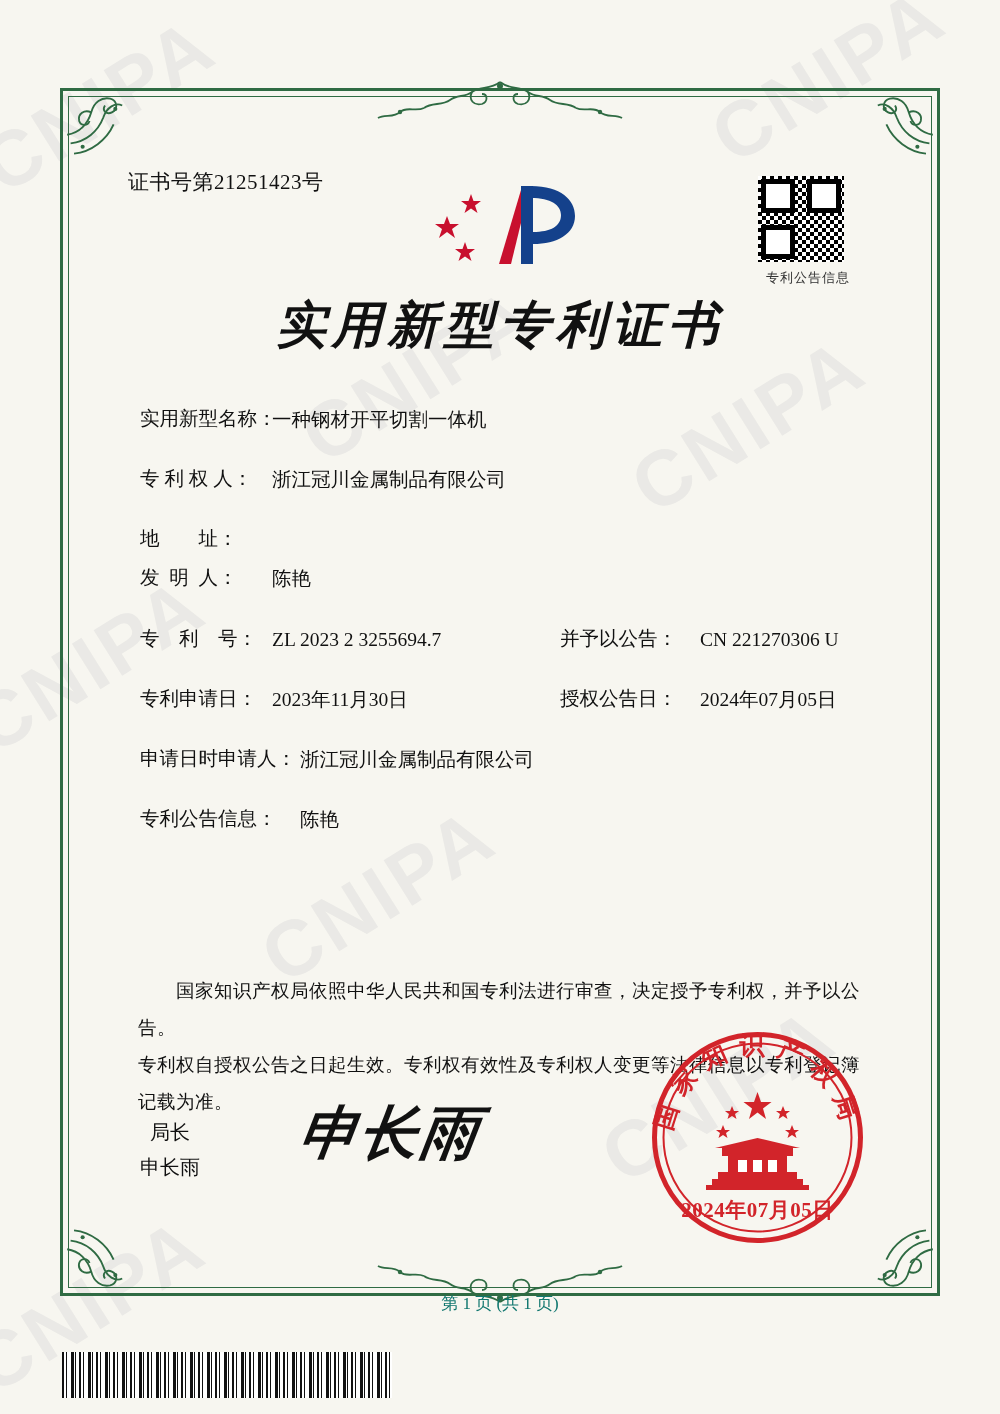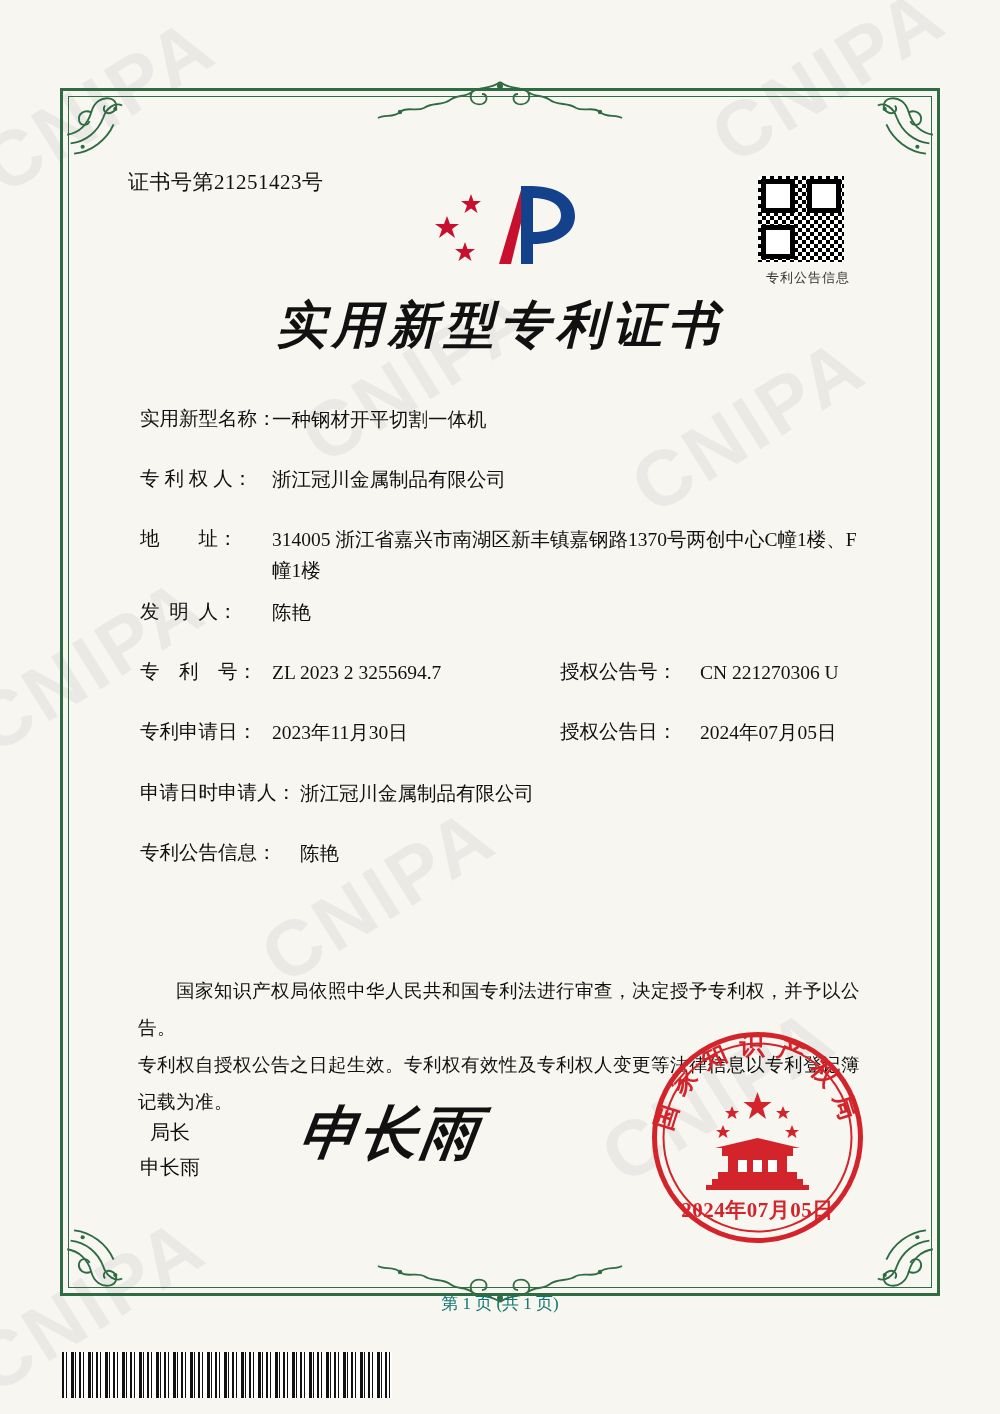--- a/index.html
+++ b/index.html
@@ -368,35 +368,34 @@
     <div class="val">一种钢材开平切割一体机</div>
   </div>
 
   <div class="row">
     <div class="lbl">专 利 权 人：</div>
     <div class="val">浙江冠川金属制品有限公司</div>
   </div>
 
   <div class="row tight">
     <div class="lbl">地        址：</div>
-    <div class="val">314005 浙江省嘉兴市南湖区新丰镇嘉钢路1370号两创中心C幢1楼、F幢1楼</div>
   </div>
 
   <div class="row">
     <div class="lbl">发  明  人：</div>
     <div class="val">陈艳</div>
   </div>
 
   <div class="row two-col">
     <div class="col left">
       <div class="lbl">专    利    号：</div>
       <div class="val">ZL 2023 2 3255694.7</div>
     </div>
     <div class="col right">
-      <div class="lbl">授权公告号：</div>
+      <div class="lbl">并予以公告：</div>
       <div class="val">CN 221270306 U</div>
     </div>
   </div>
 
   <div class="row two-col">
     <div class="col left">
       <div class="lbl">专利申请日：</div>
       <div class="val">2023年11月30日</div>
     </div>
     <div class="col right">

